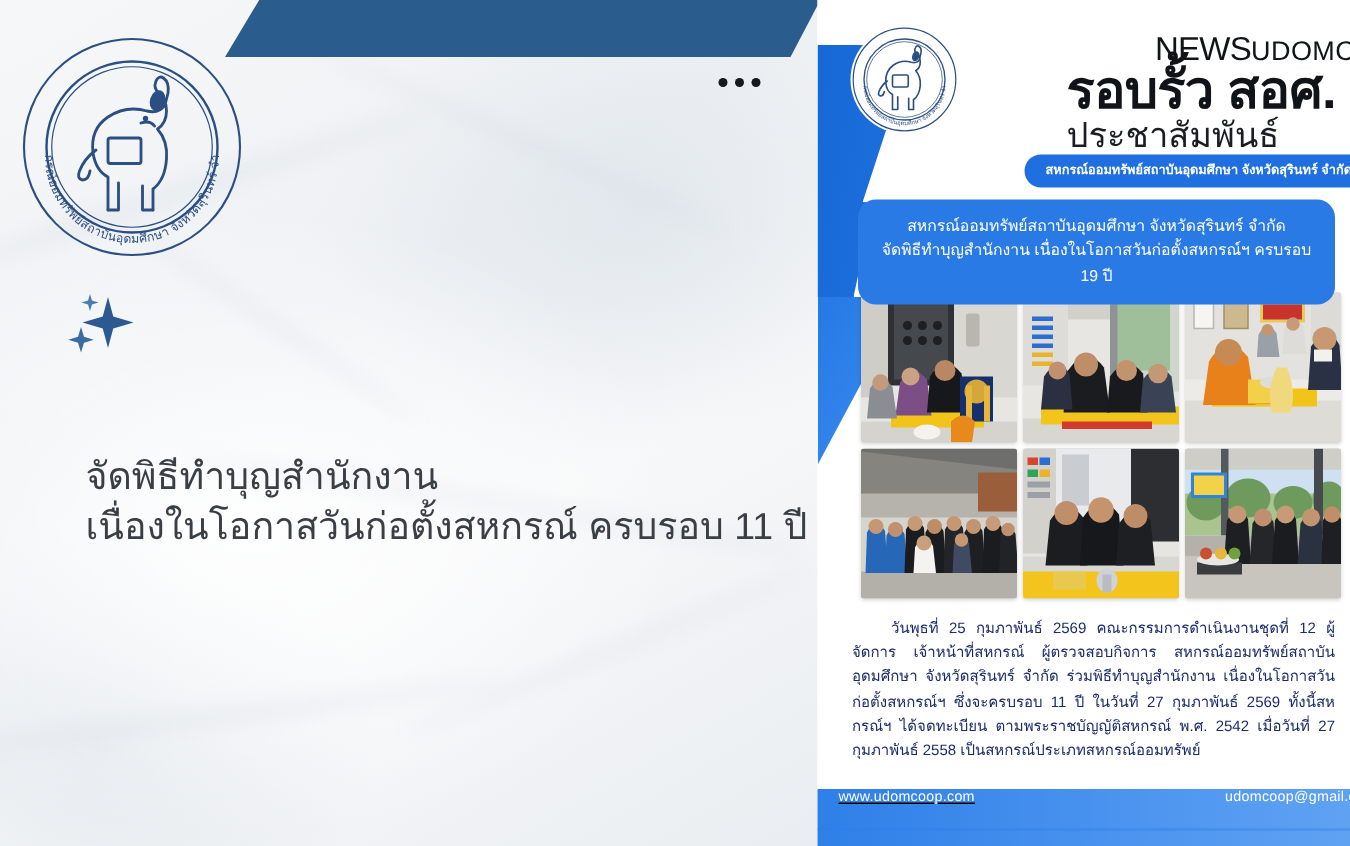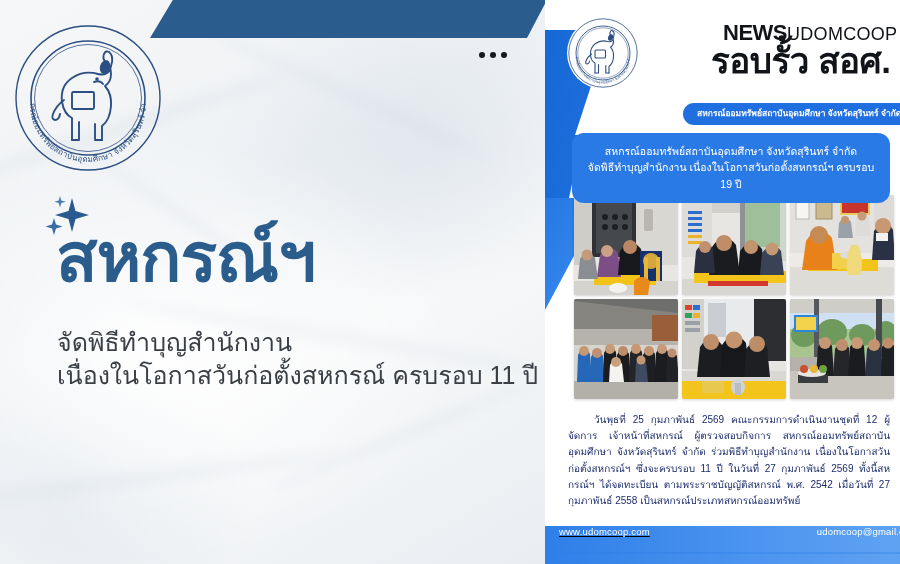--- a/index.html
+++ b/index.html
@@ -49,21 +49,21 @@
   .sparkle svg{display:block;width:100%;height:100%;}
 
   .headline{
     position:absolute; left:56px; top:222px;
     font-size:68px; line-height:1.04; font-weight:bold;
     color:#2b5d8c; letter-spacing:-1px; white-space:nowrap;
   }
   .subline{
     position:absolute; left:57px; top:302px;
     font-size:25px; line-height:1.30; font-weight:400;
-    color:#3a3f45; white-space:nowrap;margin-top:24px;
+    color:#3a3f45; white-space:nowrap;
   }
   .subline .l2{ display:block;text-align:center; }
 
   .dots-menu{
     position:absolute; left:479px; top:52px;
     display:flex; gap:5px; align-items:center;
   }
   .dots-menu i{
     width:6px;height:6px;border-radius:50%;background:#15181c;display:block;
   }
@@ -95,21 +95,21 @@
 
   .rp-logo{
     position:absolute; left:566px; top:16px; width:74px; height:74px; z-index:6;
   }
   .rp-logo svg{display:block;width:100%;height:100%;}
 
   .news-line{
     position:absolute; left:723px; top:22px; z-index:6;
     color:#111418; white-space:nowrap; line-height:1;
   }
-  .news-line .news{ font-size:22px; font-weight:bold; letter-spacing:-.5px; }
+  .news-line .news{ font-size:22px; font-weight:normal; letter-spacing:-.5px;margin-left:47px; }
   .news-line .udom{ font-size:18px; font-weight:400; letter-spacing:.3px;text-align:right; }
 
   .big-title{
     position:absolute; left:711px; top:43px; z-index:6;
     font-size:35px; font-weight:bold; color:#101317;
     white-space:nowrap; line-height:1.02; letter-spacing:-.5px;
   }
   .sub-title{
     position:absolute; left:711px; top:78px; z-index:6;
     font-size:23px; font-weight:400; color:#1a1d21;
@@ -213,21 +213,20 @@
     </div>
 
     <div class="sparkle">
       <svg viewBox="0 0 62 50" xmlns="http://www.w3.org/2000/svg">
         <path d="M40 6 L43.5 19 L57 23 L43.5 27 L40 40 L36.5 27 L23 23 L36.5 19 Z" fill="#2c5a90"></path>
         <path d="M22 26 L24 32.5 L30.5 34.5 L24 36.5 L22 43 L20 36.5 L13.5 34.5 L20 32.5 Z" fill="#3a6ba3"></path>
         <path d="M28 4 L29.3 8.4 L33.7 9.7 L29.3 11 L28 15.4 L26.7 11 L22.3 9.7 L26.7 8.4 Z" fill="#4a7cb4"></path>
       </svg>
     </div>
 
-    <div class="headline">สหกรณ์ฯ</div>
 
     <div class="subline">
       <span class="l1">จัดพิธีทำบุญสำนักงาน</span>
       <span class="l2">เนื่องในโอกาสวันก่อตั้งสหกรณ์ ครบรอบ 11 ปี</span>
     </div>
   </div>
 
   <div class="right-panel">
     <div class="rp-blue-band"></div>
     <div class="rp-blue-tail"></div>
@@ -258,20 +257,21 @@
         </textPath>
       </text>
     </svg>
   </div>
 
   <div class="news-line">
     <span class="news">NEWS</span><span class="udom">UDOMCOOP</span>
   </div>
 
   <div class="big-title">รอบรั้ว สอศ.</div>
+  <div class="sub-title">ประชาสัมพันธ์</div>
   <div class="org-pill">สหกรณ์ออมทรัพย์สถาบันอุดมศึกษา จังหวัดสุรินทร์ จำกัด</div>
 
   <div class="desc-box">
     <div>สหกรณ์ออมทรัพย์สถาบันอุดมศึกษา จังหวัดสุรินทร์ จำกัด</div>
     <div>จัดพิธีทำบุญสำนักงาน เนื่องในโอกาสวันก่อตั้งสหกรณ์ฯ ครบรอบ 19 ปี</div>
   </div>
 
   <div class="photo-grid">
 
     <div class="photo">

